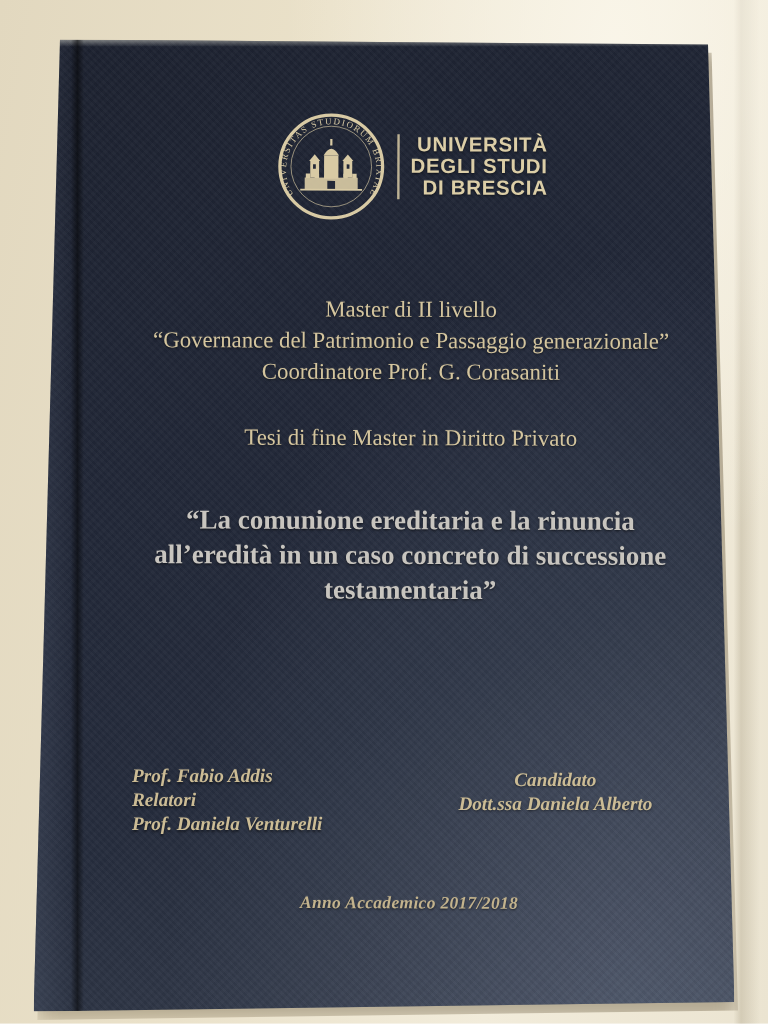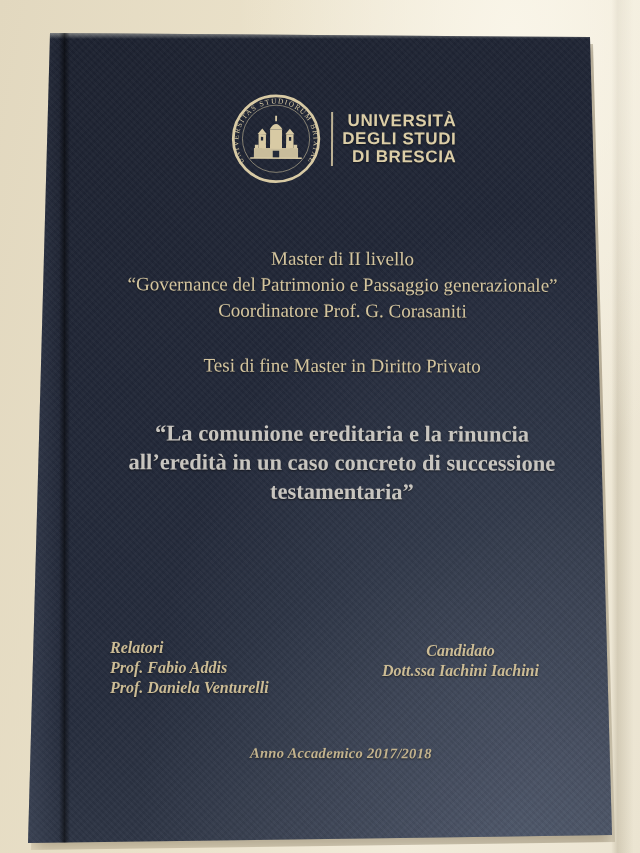--- a/index.html
+++ b/index.html
@@ -174,23 +174,23 @@
       <div class="title-block">
         <div>“La comunione ereditaria e la rinuncia</div>
         <div>all’eredità in un caso concreto di successione</div>
         <div>testamentaria”</div>
       </div>
 
       <div class="anno-line foil">Anno Accademico 2017/2018</div>
     </div>
 
     <div class="relatori-block foil">
+      <div>Prof. Fabio Addis</div>
       <div>Relatori</div>
-      <div>Prof. Fabio Addis</div>
       <div>Prof. Daniela Venturelli</div>
     </div>
 
     <div class="candidato-block foil">
       <div>Candidato</div>
-      <div>Dott.ssa Iachini Iachini</div>
+      <div>Dott.ssa Daniela Alberto</div>
     </div>
   </div>
 </div>
 
 </body></html>

